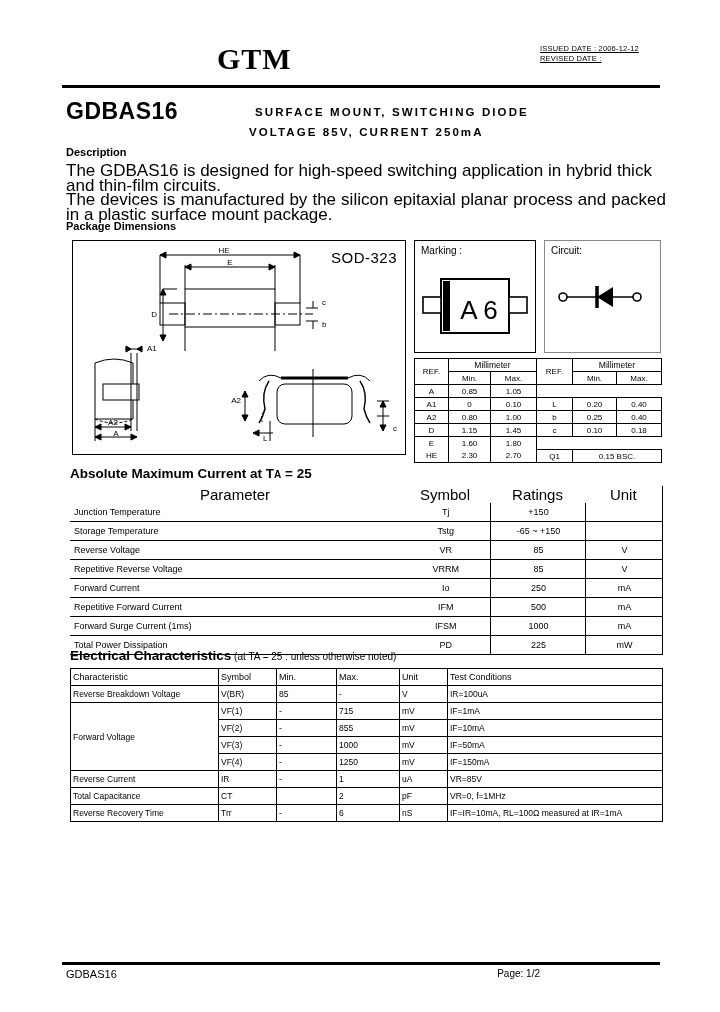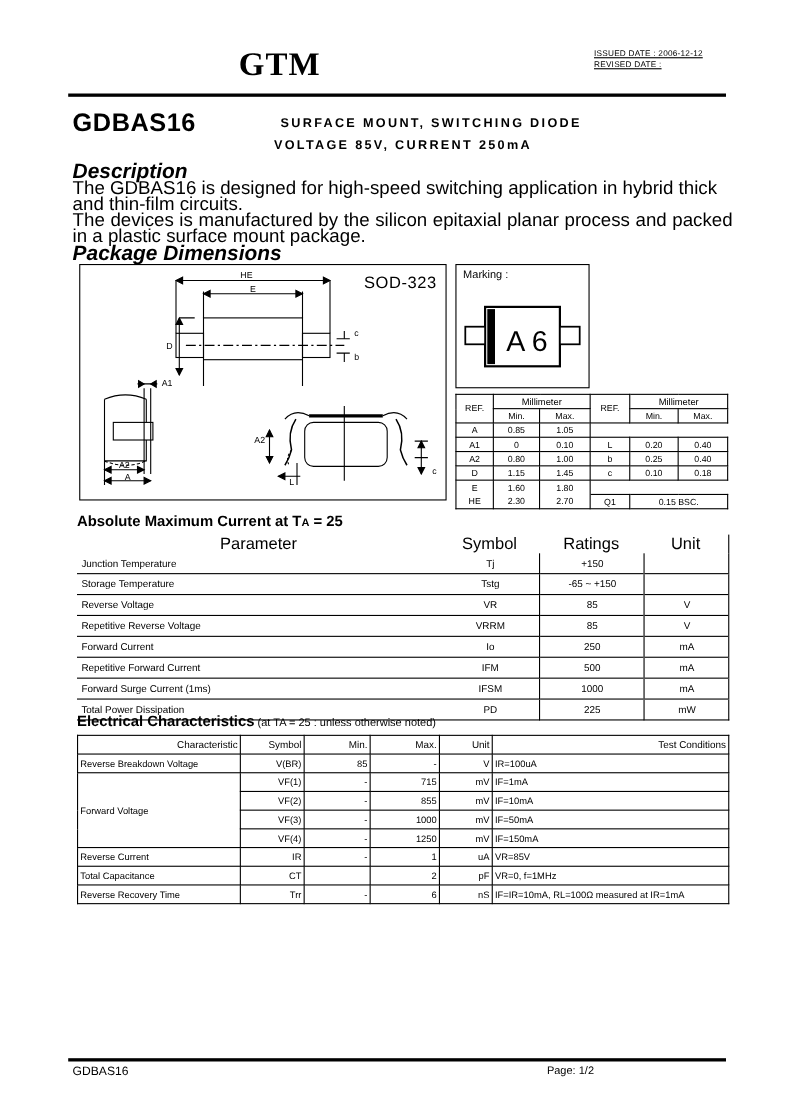--- a/index.html
+++ b/index.html
@@ -84,23 +84,22 @@
   .subtitle2 {
     position: absolute;
     left: 249px;
     top: 126px;
     font-size: 11.5px;
     font-weight: bold;
     letter-spacing: 2.1px;
   }
   
   .sec-head {
-    font-size: 19px;
+    font-size: 11px;
     font-weight: bold;
-    font-style: italic;
   }
   .desc-head { position: absolute; left: 66px; top: 146px; }
   .desc-body {
     position: absolute;
     left: 66px;
     top: 164px;
     width: 600px;
     font-size: 17px;
     line-height: 14.5px;
   }
@@ -216,21 +215,21 @@
     top: 668px;
     width: 592px;
     border-collapse: collapse;
     font-size: 8.5px;
     table-layout: fixed;
   }
   .ec-table th, .ec-table td {
     border: 1px solid #000;
     height: 16px;
     padding: 0 2px;
-    text-align: right;
+    text-align: left;
     font-weight: normal;
   }
   .ec-table th { font-size: 9px; }
   .ec-table td.left { text-align: left; }
   .ec-table col.e1 { width: 148px; }
   .ec-table col.e2 { width: 58px; }
   .ec-table col.e3 { width: 60px; }
   .ec-table col.e4 { width: 63px; }
   .ec-table col.e5 { width: 48px; }
   .ec-table col.e6 { width: 215px; }
@@ -384,20 +383,30 @@
     <div class="box-label">Marking :</div>
     <svg width="120" height="90" viewBox="0 0 120 90" style="position:absolute;left:0;top:20px;">
       <rect x="26" y="18" width="68" height="54" fill="#fff" stroke="#000" stroke-width="2"></rect>
       <rect x="28" y="20" width="7" height="50" fill="#000"></rect>
       <rect x="8" y="36" width="18" height="16" fill="#fff" stroke="#000" stroke-width="1.6"></rect>
       <rect x="94" y="36" width="18" height="16" fill="#fff" stroke="#000" stroke-width="1.6"></rect>
       <text x="64" y="58" text-anchor="middle" font-family="Liberation Sans, sans-serif" font-size="26" fill="#000">A 6</text>
     </svg>
   </div>
 
+  <div class="circuit-box">
+    <div class="box-label">Circuit:</div>
+    <svg width="115" height="80" viewBox="0 0 115 80" style="position:absolute;left:0;top:22px;">
+      <line x1="22" y1="34" x2="88" y2="34" stroke="#000" stroke-width="1.6"></line>
+      <circle cx="18" cy="34" r="4" fill="#fff" stroke="#000" stroke-width="1.6"></circle>
+      <circle cx="92" cy="34" r="4" fill="#fff" stroke="#000" stroke-width="1.6"></circle>
+      <polygon points="68,24 68,44 52,34" fill="#000"></polygon>
+      <line x1="52" y1="23" x2="52" y2="45" stroke="#000" stroke-width="3.5"></line>
+    </svg>
+  </div>
 
   <table class="dim-table">
     <colgroup>
       <col style="width:34px">
         <col style="width:42px">
         <col style="width:46px">
       <col style="width:36px">
         <col style="width:44px">
         <col style="width:45px">
     </colgroup>

